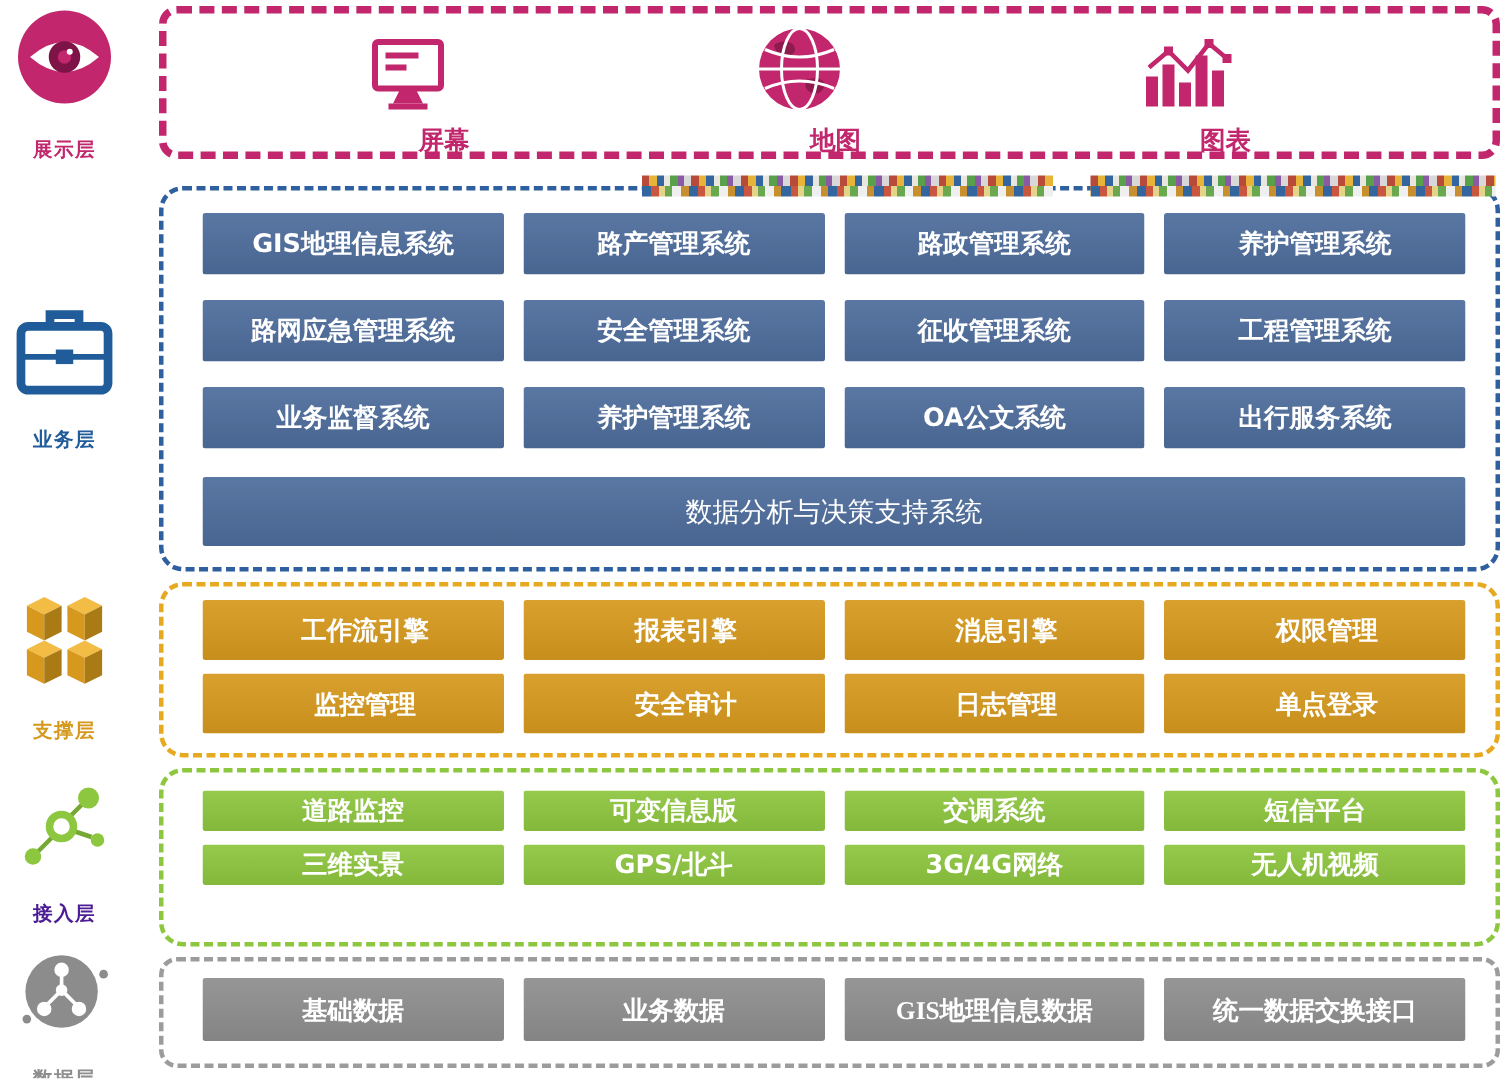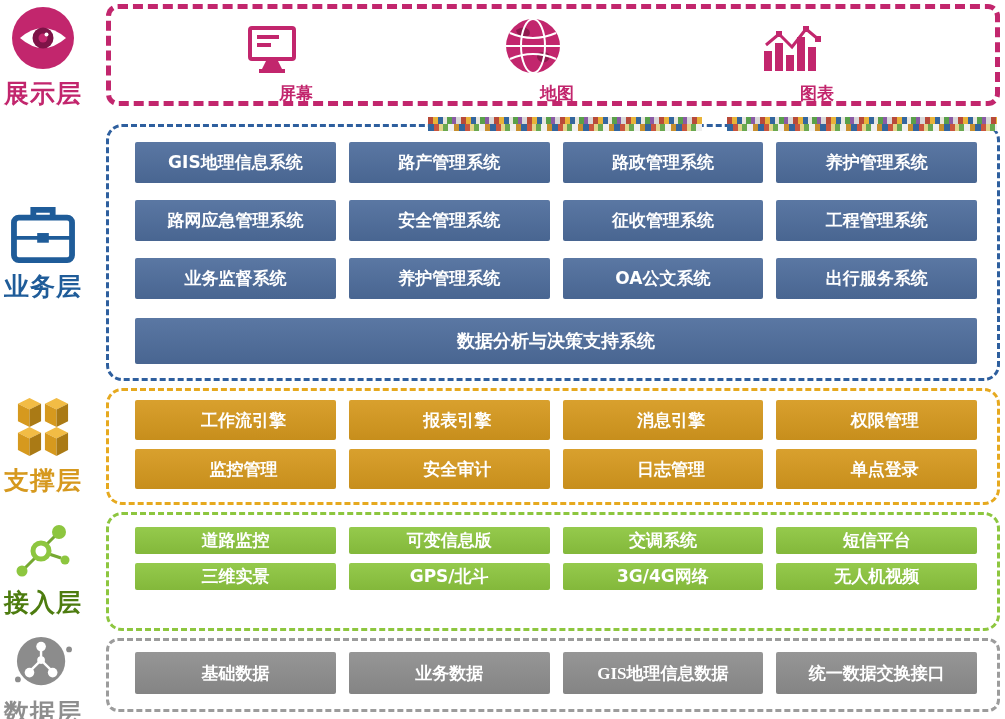--- a/index.html
+++ b/index.html
@@ -2,25 +2,25 @@
 <html style="--presentation-fill: #c2266d; --presentation-border: #c2266d; --business-fill: #4e6d9c; --business-border: #2e5f9e; --support-fill: #d6991e; --support-border: #e6a91f; --access-fill: #8dc63f; --access-border: #8dc63f; --data-fill: #8e8e8e; --data-border: #9c9c9c;"><head>
 <meta charset="utf-8">
 <style>
   * { margin:0; padding:0; box-sizing:border-box; }
   html,body { background:#fff; }
   body { font-family:"DejaVu Sans","Liberation Sans",sans-serif; }
   .canvas { position:relative; width:1005px; height:719px; background:#fff; overflow:hidden; }
 
   
   .rail { position:absolute; left:0; width:86px; display:flex; flex-direction:column; align-items:center; }
-  .rail-label { font-size:25px; font-weight:bold; margin-top:6px; letter-spacing:1px; white-space:nowrap; }
+  .rail-label { font-size:13px; font-weight:bold; margin-top:20px; letter-spacing:1px; white-space:nowrap; }
   .rail-p { color:var(--presentation-fill,#c2266d); }
   .rail-b { color:#1f5c99; }
   .rail-s { color:var(--support-fill,#d6991e); }
-  .rail-a { color:#4d7c0f;text-align:center; }
+  .rail-a { color:#4c1d95;text-align:center; }
   .rail-d { color:var(--data-fill,#8c8c8c); }
 
   
   .layer { position:absolute; left:106px; width:894px; border-style:dashed; }
   .layer-presentation { top:4px; height:102px; border:5px dashed var(--presentation-border,#c2266d); border-radius:12px; }
   .layer-business { top:124px; height:257px; border:3px dashed var(--business-border,#2e5f9e); border-radius:16px; }
   .layer-support { top:388px; height:117px; border:3px dashed var(--support-border,#e6a91f); border-radius:16px; }
   .layer-access { top:512px; height:119px; border:3px dashed var(--access-border,#8dc63f); border-radius:16px; }
   .layer-data { top:638px; height:74px; border:3px dashed var(--data-border,#9c9c9c); border-radius:12px; }
 
@@ -36,21 +36,21 @@
   .access-grid { top:12px; row-gap:9px; }
   .data-grid { top:11px; }
   .cell { display:flex; align-items:center; justify-content:center; color:#fff; font-weight:bold; font-size:17px;
           border-radius:2px; white-space:nowrap; background-image:linear-gradient(rgba(255,255,255,.07),rgba(0,0,0,.07)); }
   .cell-blue { background-color:var(--business-fill,#4e6d9c); height:41px; }
   .cell-orange { background-color:var(--support-fill,#d6991e); height:40px;padding-left:16px; }
   .cell-green { background-color:var(--access-fill,#8dc63f); height:27px; }
   .cell-gray { background-color:var(--data-fill,#8e8e8e); height:42px;font-family:Liberation Serif, serif; }
   .wide { position:absolute; left:26px; right:20px; top:191px; height:46px; background-color:var(--business-fill,#4e6d9c);
           background-image:linear-gradient(rgba(255,255,255,.07),rgba(0,0,0,.07));
-          display:flex; align-items:center; justify-content:center; color:#fff; font-weight:bold; font-size:18px; border-radius:2px; }
+          display:flex; align-items:center; justify-content:center; color:#fff; font-weight:normal; font-size:18px; border-radius:2px; }
 
   
   .strip { position:absolute; height:14px; z-index:3;
     background-image:
       repeating-linear-gradient(90deg,#b84a39 0 5px,#e8b339 5px 10px,#33669e 10px 15px,#e9e6df 15px 19px,#59a04a 19px 24px,#8a5aa5 24px 28px,#d8d8d8 28px 33px),
       repeating-linear-gradient(90deg,#33669e 0 6px,#c9563f 6px 11px,#e3d48a 11px 15px,#6aa84f 15px 20px,#efefef 20px 26px,#c88f2e 26px 31px);
     background-size:100% 7px,100% 7px; background-position:0 0,0 7px; background-repeat:no-repeat,no-repeat; }
   .strip-a { left:428px; top:117px; width:274px; }
   .strip-b { left:727px; top:117px; width:270px; }
 </style>

